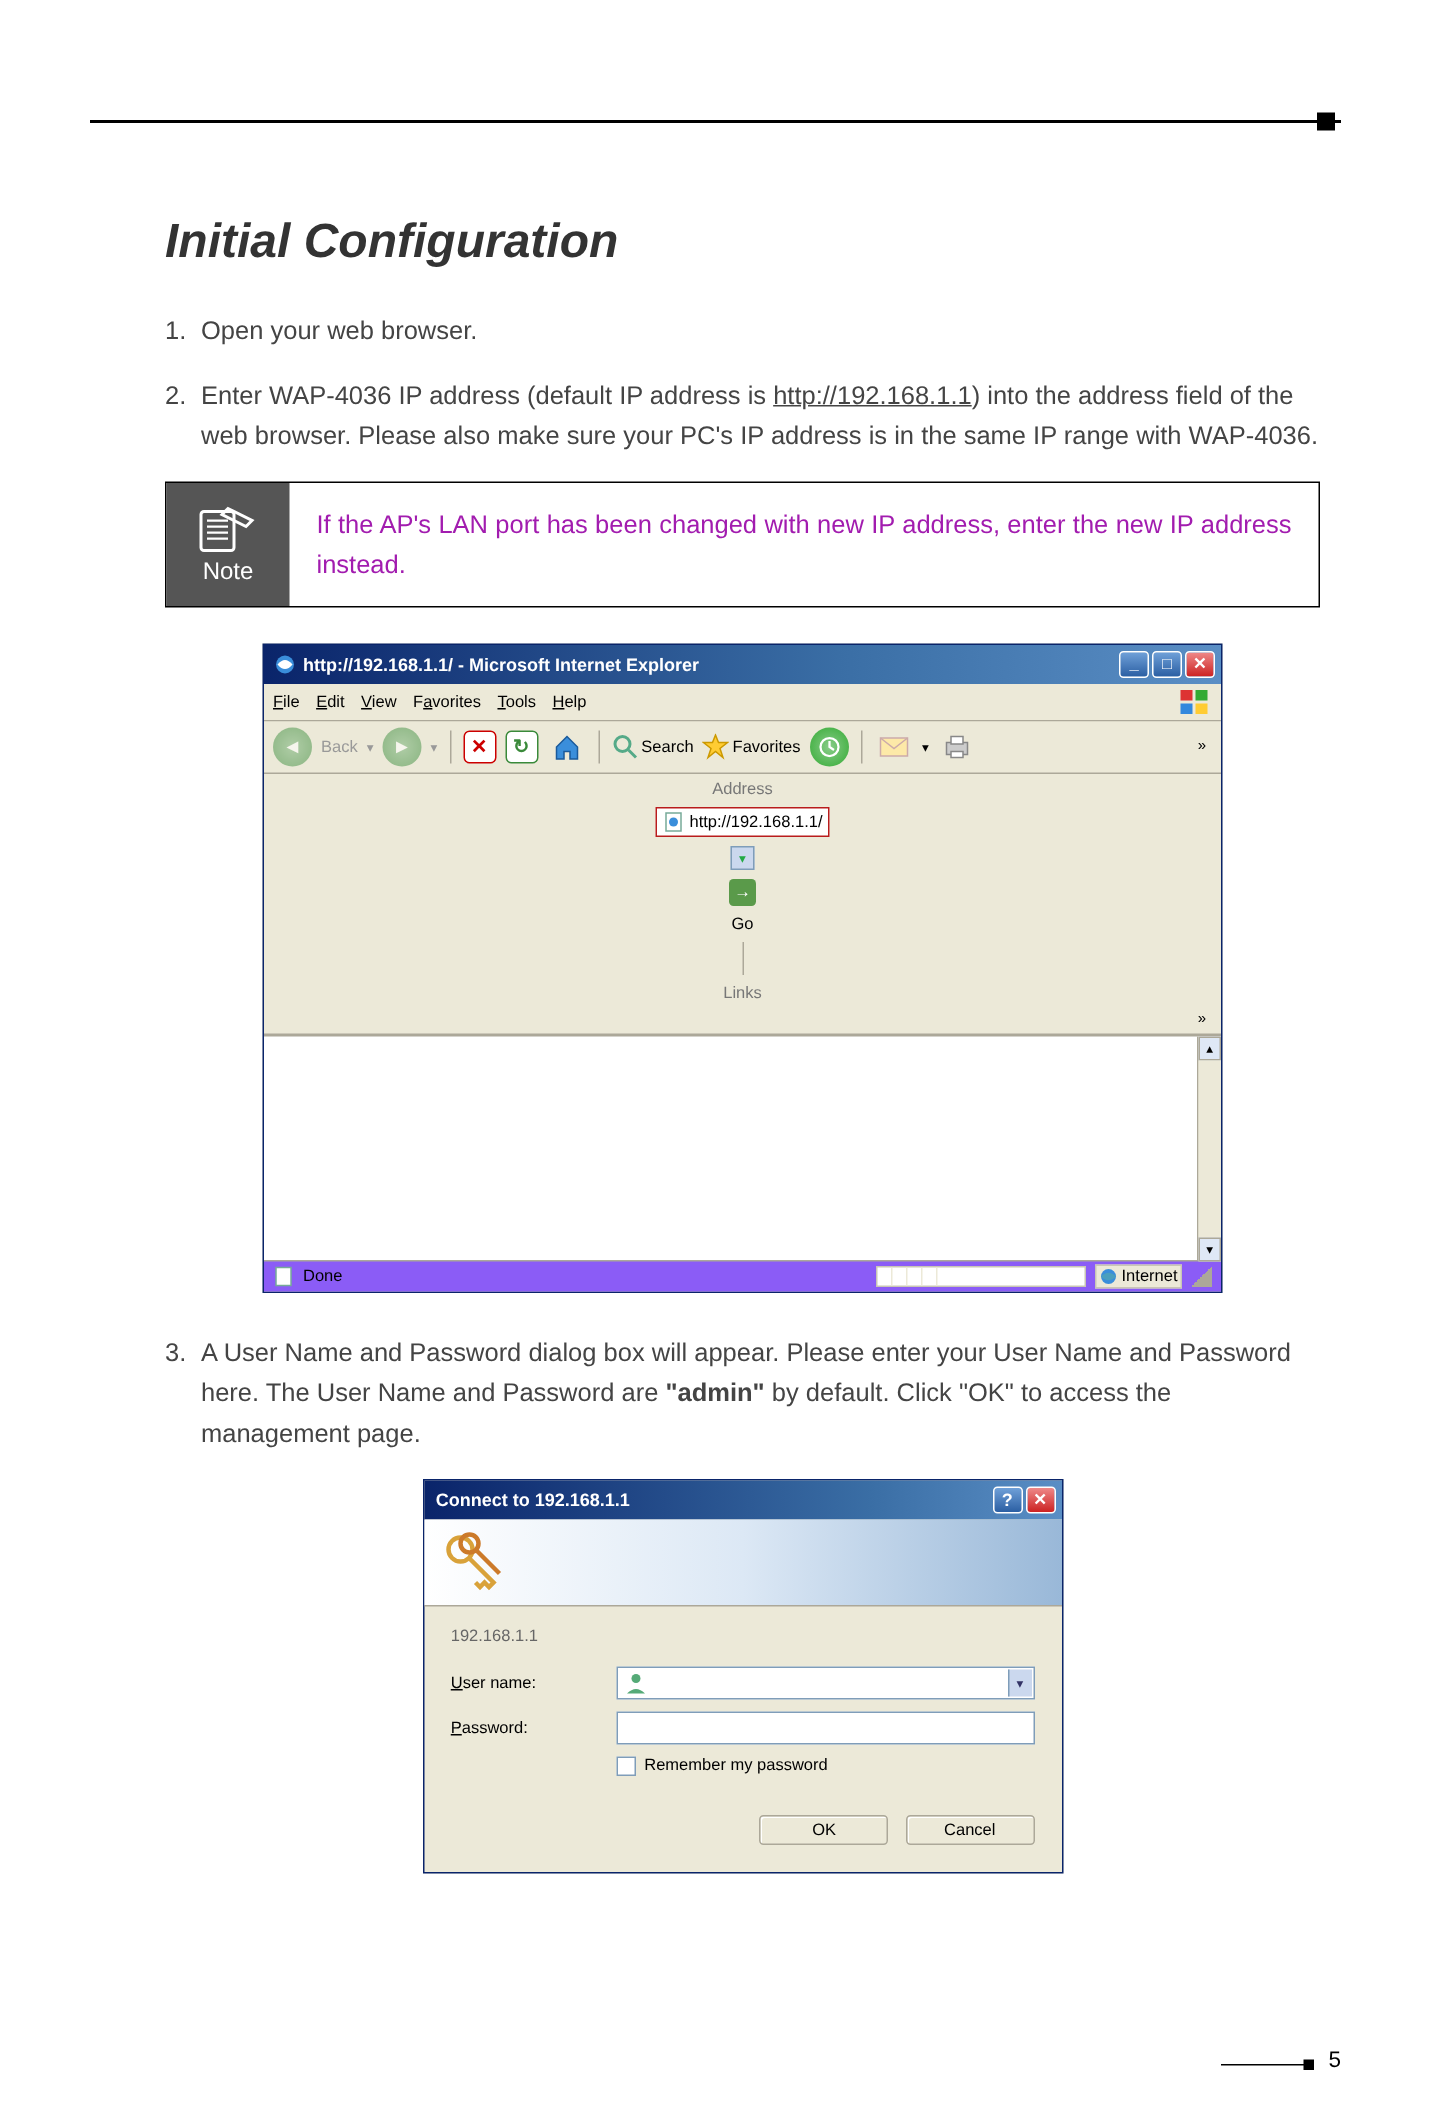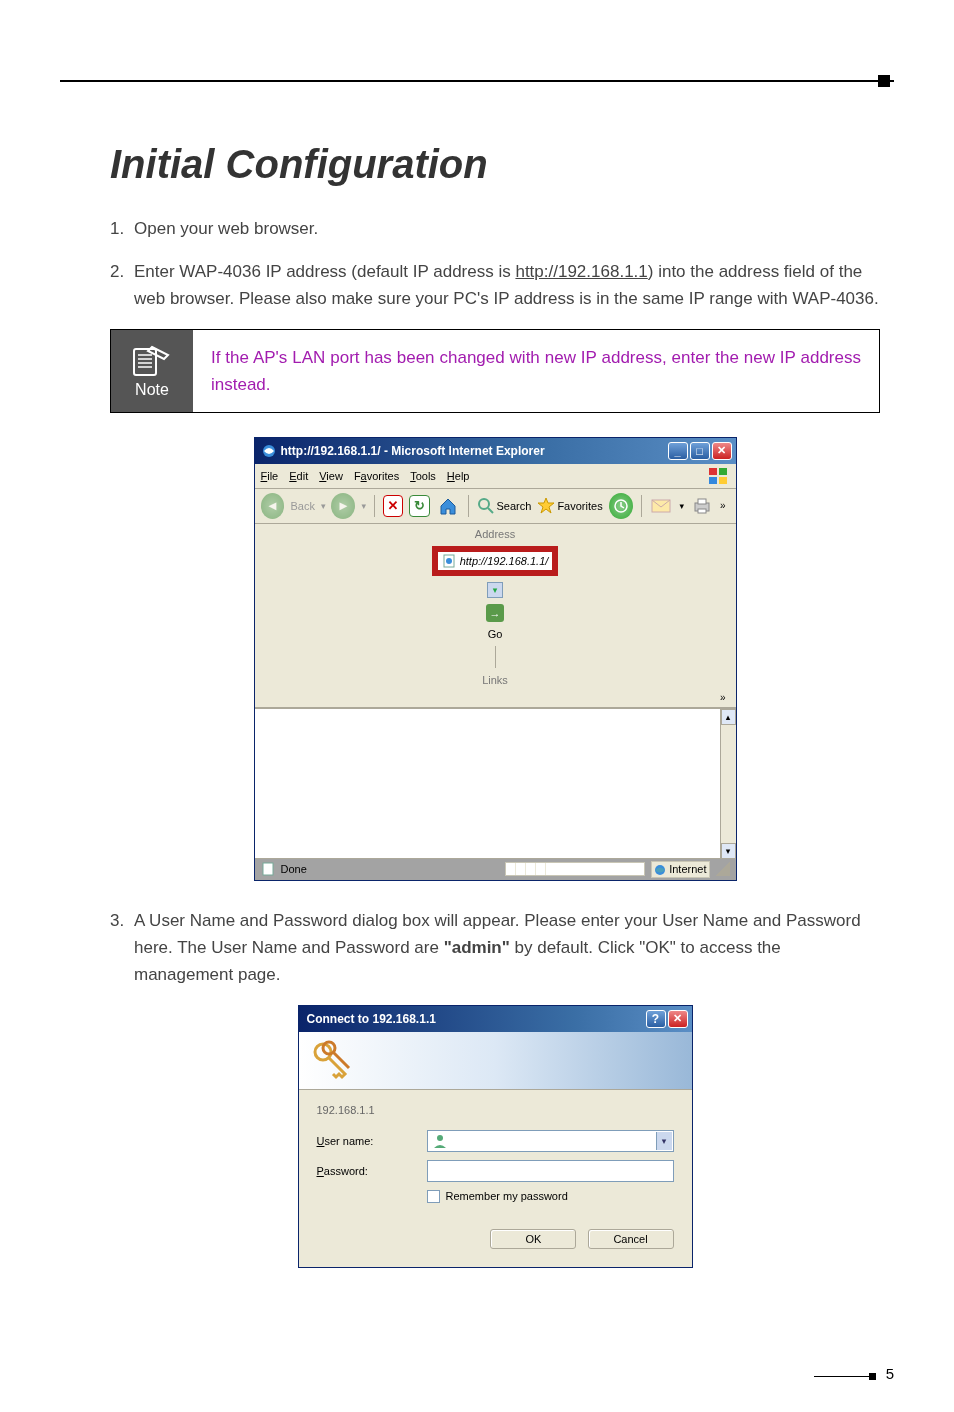--- a/index.html
+++ b/index.html
@@ -32,21 +32,21 @@
     height: 12px;
     background: #000;
   }
   .content {
     margin-left: 50px;
     width: 770px;
   }
   h1 {
     font-style: italic;
     font-weight: bold;
-    font-size: 40px;
+    font-size: 32px;
     margin-bottom: 28px;
     color: #333;
   }
   ol.steps {
     list-style: none;
     font-size: 17px;
     line-height: 1.6;
     color: #444;
   }
   ol.steps > li {
@@ -80,21 +80,21 @@
   .note-text {
     padding: 14px 18px;
     font-size: 17px;
     line-height: 1.6;
     color: #a21caf;
     flex: 1;
     text-align: justify;
   }
   
   .ie-window {
-    width: 483px;
+    width: 640px;
     margin: 0 auto 26px auto;
     border: 1px solid #0a246a;
     background: #ece9d8;
     font-family: Tahoma, sans-serif;
     font-size: 11px;
   }
   .ie-title {
     background: linear-gradient(to right, #0a246a 0%, #3a6ea5 60%, #5a8ec5 100%);
     color: #fff;
     padding: 4px 4px 4px 6px;
@@ -159,57 +159,56 @@
     display:flex;
     align-items:center;
     gap:6px;
     border-bottom:1px solid #aca899;
     flex-direction:column;
   }
   .ie-addr .lbl { color:#777; }
   .ie-addr .addrbox {
     flex:1;
     background:#fff;
-    border:6px solid #b91c1c;
+    border:1px solid #b91c1c;
     padding:2px 4px;
     display:flex;
     align-items:center;
     gap:4px;
-    font-style:italic;
   }
   .ie-addr .dd { width:16px; height:16px; background:#cbd8ee; border:1px solid #7f9db9; display:flex; align-items:center; justify-content:center; font-size:9px; color:#2a4;}
   .ie-addr .go { background:#5a9a4a; color:#fff; width:18px; height:18px; border-radius:3px; display:flex; align-items:center; justify-content:center; font-size:11px;}
   .ie-body {
     background:#fff;
     height:150px;
     border-top:1px solid #aca899;
     position:relative;
   }
   .ie-body .vscroll {
     position:absolute; right:0; top:0; bottom:0; width:16px; background:#ece9d8; border-left:1px solid #aca899;
   }
   .ie-body .vscroll .arrow { height:16px; display:flex; align-items:center; justify-content:center; font-size:9px; background:#dfe8f6; border:1px solid #aca899;}
   .ie-body .vscroll .track { background:#ece9d8;}
   .ie-status {
-    background:#a3a3a3;
+    background:#8b5cf6;
     border-top:1px solid #aca899;
     display:flex;
     align-items:center;
     padding:2px 6px;
     gap:6px;
   }
   .ie-status .panel { border:1px solid #c9c6b5; padding:1px 2px; background:#ece9d8; }
   .ie-status .stretch { flex:1; }
   .ie-status .prog { width:140px; height:14px; border:1px solid #c9c6b5; background:#fff; display:flex;}
   .ie-status .prog .seg { width:10px; border-right:1px solid #ece9d8;}
   .ie-status .grip { width:14px; height:14px; background:
     linear-gradient(135deg, transparent 50%, #aca899 50%);}
   
   .auth-dialog {
-    width: 395px;
+    width: 427px;
     margin: 0 auto;
     font-family: Tahoma, sans-serif;
     font-size: 11px;
     border:1px solid #0a246a;
     background:#ece9d8;
   }
   .auth-title {
     background: linear-gradient(to right,#0a246a,#3a6ea5 70%,#5a8ec5);
     color:#fff;
     padding:4px 4px 4px 8px;

